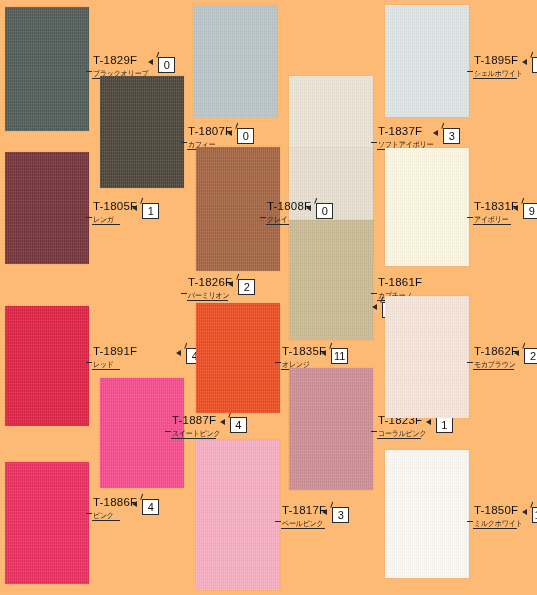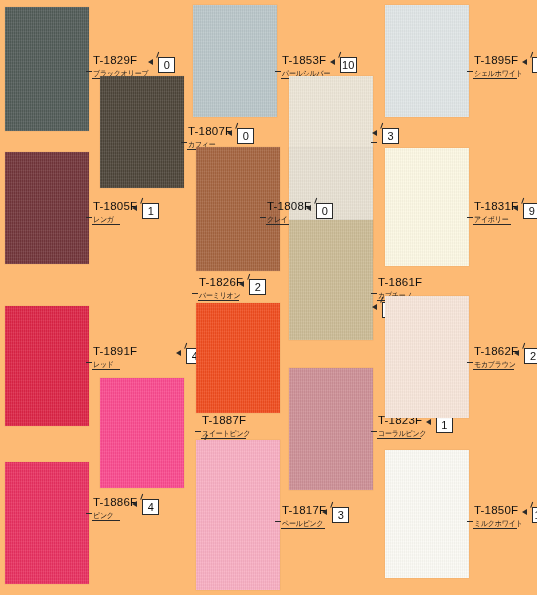--- a/index.html
+++ b/index.html
@@ -152,40 +152,30 @@
       </div>
       <div class="numwrap">
         <div class="arrowhead"></div>
         <div class="numbox">
           <div class="tick"></div>
           <span>0</span>
         </div>
       </div>
     </div>
     <div class="swatch" style="left: 193px; top: 5px; width: 84px; height: 112px; background: rgb(185, 198, 201);"></div>
-    <div class="label" style="left: 281px; top: 55px;">
-      <div class="leader" style="width: 6px; left: -6px;"></div>
-      <div class="txtcol">
-        <div class="code">T-1853F</div>
-        <div style="position: relative;">
-          <div class="jpname">パールシルバー</div>
-          <div class="underline" style="width: 44px;"></div>
-        </div>
-      </div>
-      <div class="numwrap">
-        <div class="arrowhead"></div>
-        <div class="numbox">
-          <div class="tick"></div>
-          <span>10</span>
-        </div>
-      </div>
-    </div>
     <div class="swatch" style="left: 289px; top: 76px; width: 84px; height: 112px; background: rgb(236, 229, 214);"></div>
     <div class="label" style="left: 377px; top: 126px;">
       <div class="leader" style="width: 6px; left: -6px;"></div>
+      <div class="txtcol">
+        <div class="code">T-1837F</div>
+        <div style="position: relative;">
+          <div class="jpname">ソフトアイボリー</div>
+          <div class="underline" style="width: 45px;"></div>
+        </div>
+      </div>
       <div class="numwrap">
         <div class="arrowhead"></div>
         <div class="numbox">
           <div class="tick"></div>
           <span>3</span>
         </div>
       </div>
     </div>
     <div class="swatch" style="left: 385px; top: 5px; width: 84px; height: 112px; background: rgb(223, 229, 230);"></div>
     <div class="label" style="left: 473px; top: 55px;">
@@ -216,21 +206,21 @@
       </div>
       <div class="numwrap">
         <div class="arrowhead"></div>
         <div class="numbox">
           <div class="tick"></div>
           <span>1</span>
         </div>
       </div>
     </div>
     <div class="swatch" style="left: 196px; top: 147px; width: 84px; height: 124px; background: rgb(165, 100, 63);"></div>
-    <div class="label" style="left: 198px; top: 277px;">
+    <div class="label" style="left: 187px; top: 277px;">
       <div class="leader" style="width: 6px; left: -6px;"></div>
       <div class="txtcol">
         <div class="code">T-1826F</div>
         <div style="position: relative;">
           <div class="jpname">バーミリオン</div>
           <div class="underline" style="width: 41px;"></div>
         </div>
       </div>
       <div class="numwrap">
         <div class="arrowhead"></div>
@@ -306,38 +296,55 @@
       </div>
       <div class="numwrap">
         <div class="arrowhead"></div>
         <div class="numbox">
           <div class="tick"></div>
           <span>4</span>
         </div>
       </div>
     </div>
     <div class="swatch" style="left: 100px; top: 378px; width: 84px; height: 110px; background: rgb(250, 74, 142);"></div>
-    <div class="label" style="left: 201px; top: 415px; flex-direction: column;">
+    <div class="label" style="left: 171px; top: 415px;">
       <div class="leader" style="width: 6px; left: -6px;"></div>
       <div class="txtcol">
         <div class="code">T-1887F</div>
         <div style="position: relative;">
           <div class="jpname">スイートピンク</div>
           <div class="underline" style="width: 45px;"></div>
         </div>
       </div>
       <div class="numwrap">
         <div class="arrowhead"></div>
         <div class="numbox">
           <div class="tick"></div>
           <span>4</span>
         </div>
       </div>
     </div>
     <div class="swatch" style="left: 196px; top: 303px; width: 84px; height: 110px; background: rgb(240, 76, 30);"></div>
+    <div class="label" style="left: 281px; top: 346px;">
+      <div class="leader" style="width: 6px; left: -6px;"></div>
+      <div class="txtcol">
+        <div class="code">T-1835F</div>
+        <div style="position: relative;">
+          <div class="jpname">オレンジ</div>
+          <div class="underline" style="width: 33px;"></div>
+        </div>
+      </div>
+      <div class="numwrap">
+        <div class="arrowhead"></div>
+        <div class="numbox">
+          <div class="tick"></div>
+          <span>11</span>
+        </div>
+      </div>
+    </div>
     <div class="swatch" style="left: 289px; top: 368px; width: 84px; height: 122px; background: rgb(205, 143, 150);"></div>
     <div class="label" style="left: 377px; top: 415px;">
       <div class="leader" style="width: 6px; left: -6px;"></div>
       <div class="txtcol">
         <div class="code">T-1823F</div>
         <div style="position: relative;">
           <div class="jpname">コーラルピンク</div>
           <div class="underline" style="width: 44px;"></div>
         </div>
       </div>

